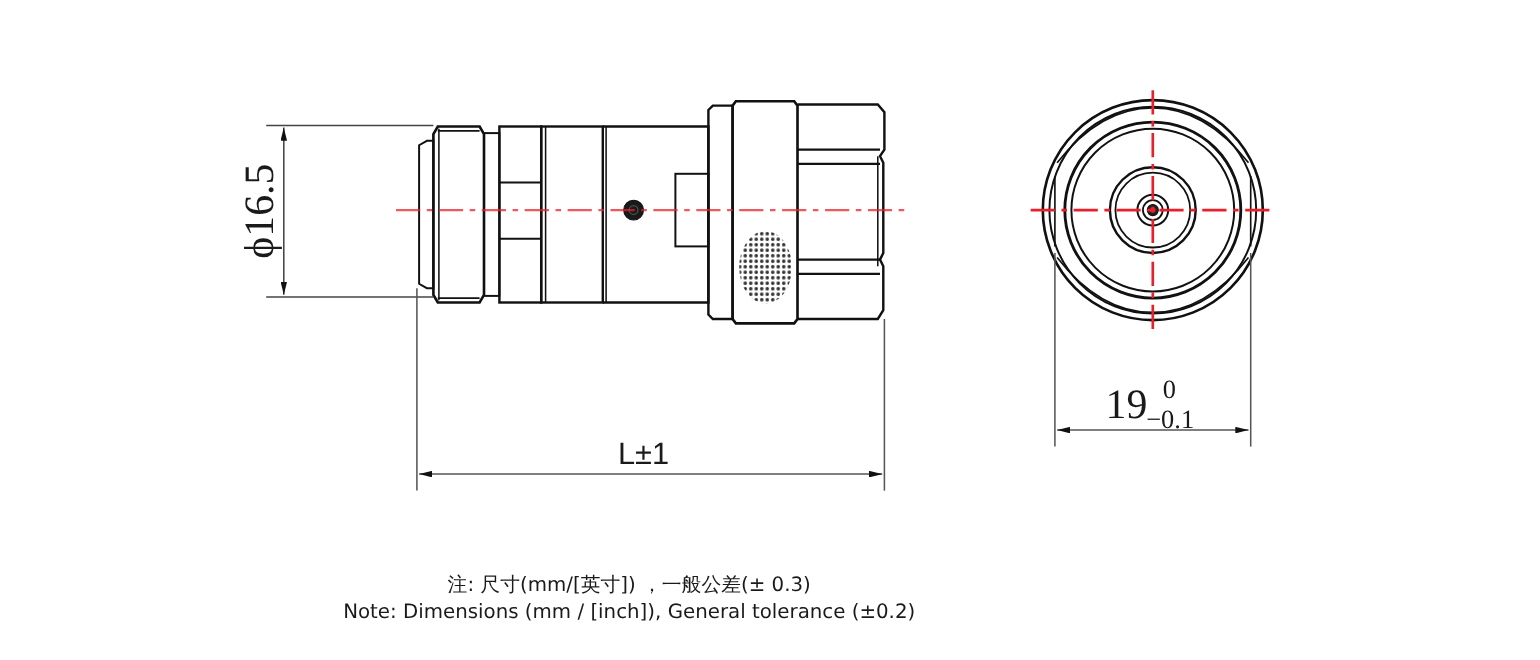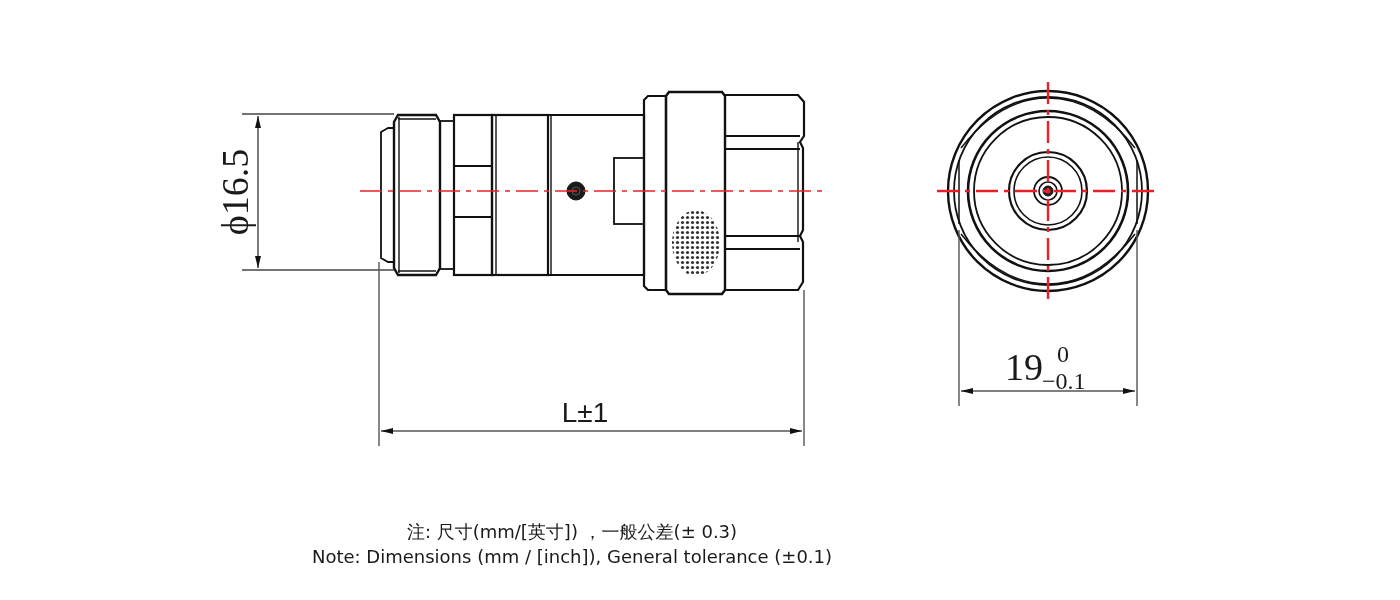--- a/index.html
+++ b/index.html
@@ -107,14 +107,14 @@
     <line x1="1137" y1="230" x2="1137" y2="406"></line>
     <line x1="961" y1="391" x2="1135" y2="391" marker-start="url(#arr)" marker-end="url(#arr)"></line>
   </g>
   <text class="dim-text" x="1005" y="380" font-size="38">19</text>
   <text class="dim-text" x="1057" y="362" font-size="24">0</text>
   <text class="dim-text" x="1042" y="389" font-size="24">−0.1</text>
 </svg>
 
 <div class="notes">
   <div>注: 尺寸(mm/[英寸]) ，一般公差(± 0.3)</div>
-  <div>Note: Dimensions (mm / [inch]), General tolerance (±0.1)</div>
+  <div>Note: Dimensions (mm / [inch]), General tolerance (±0.2)</div>
 </div>
 
 </body></html>

